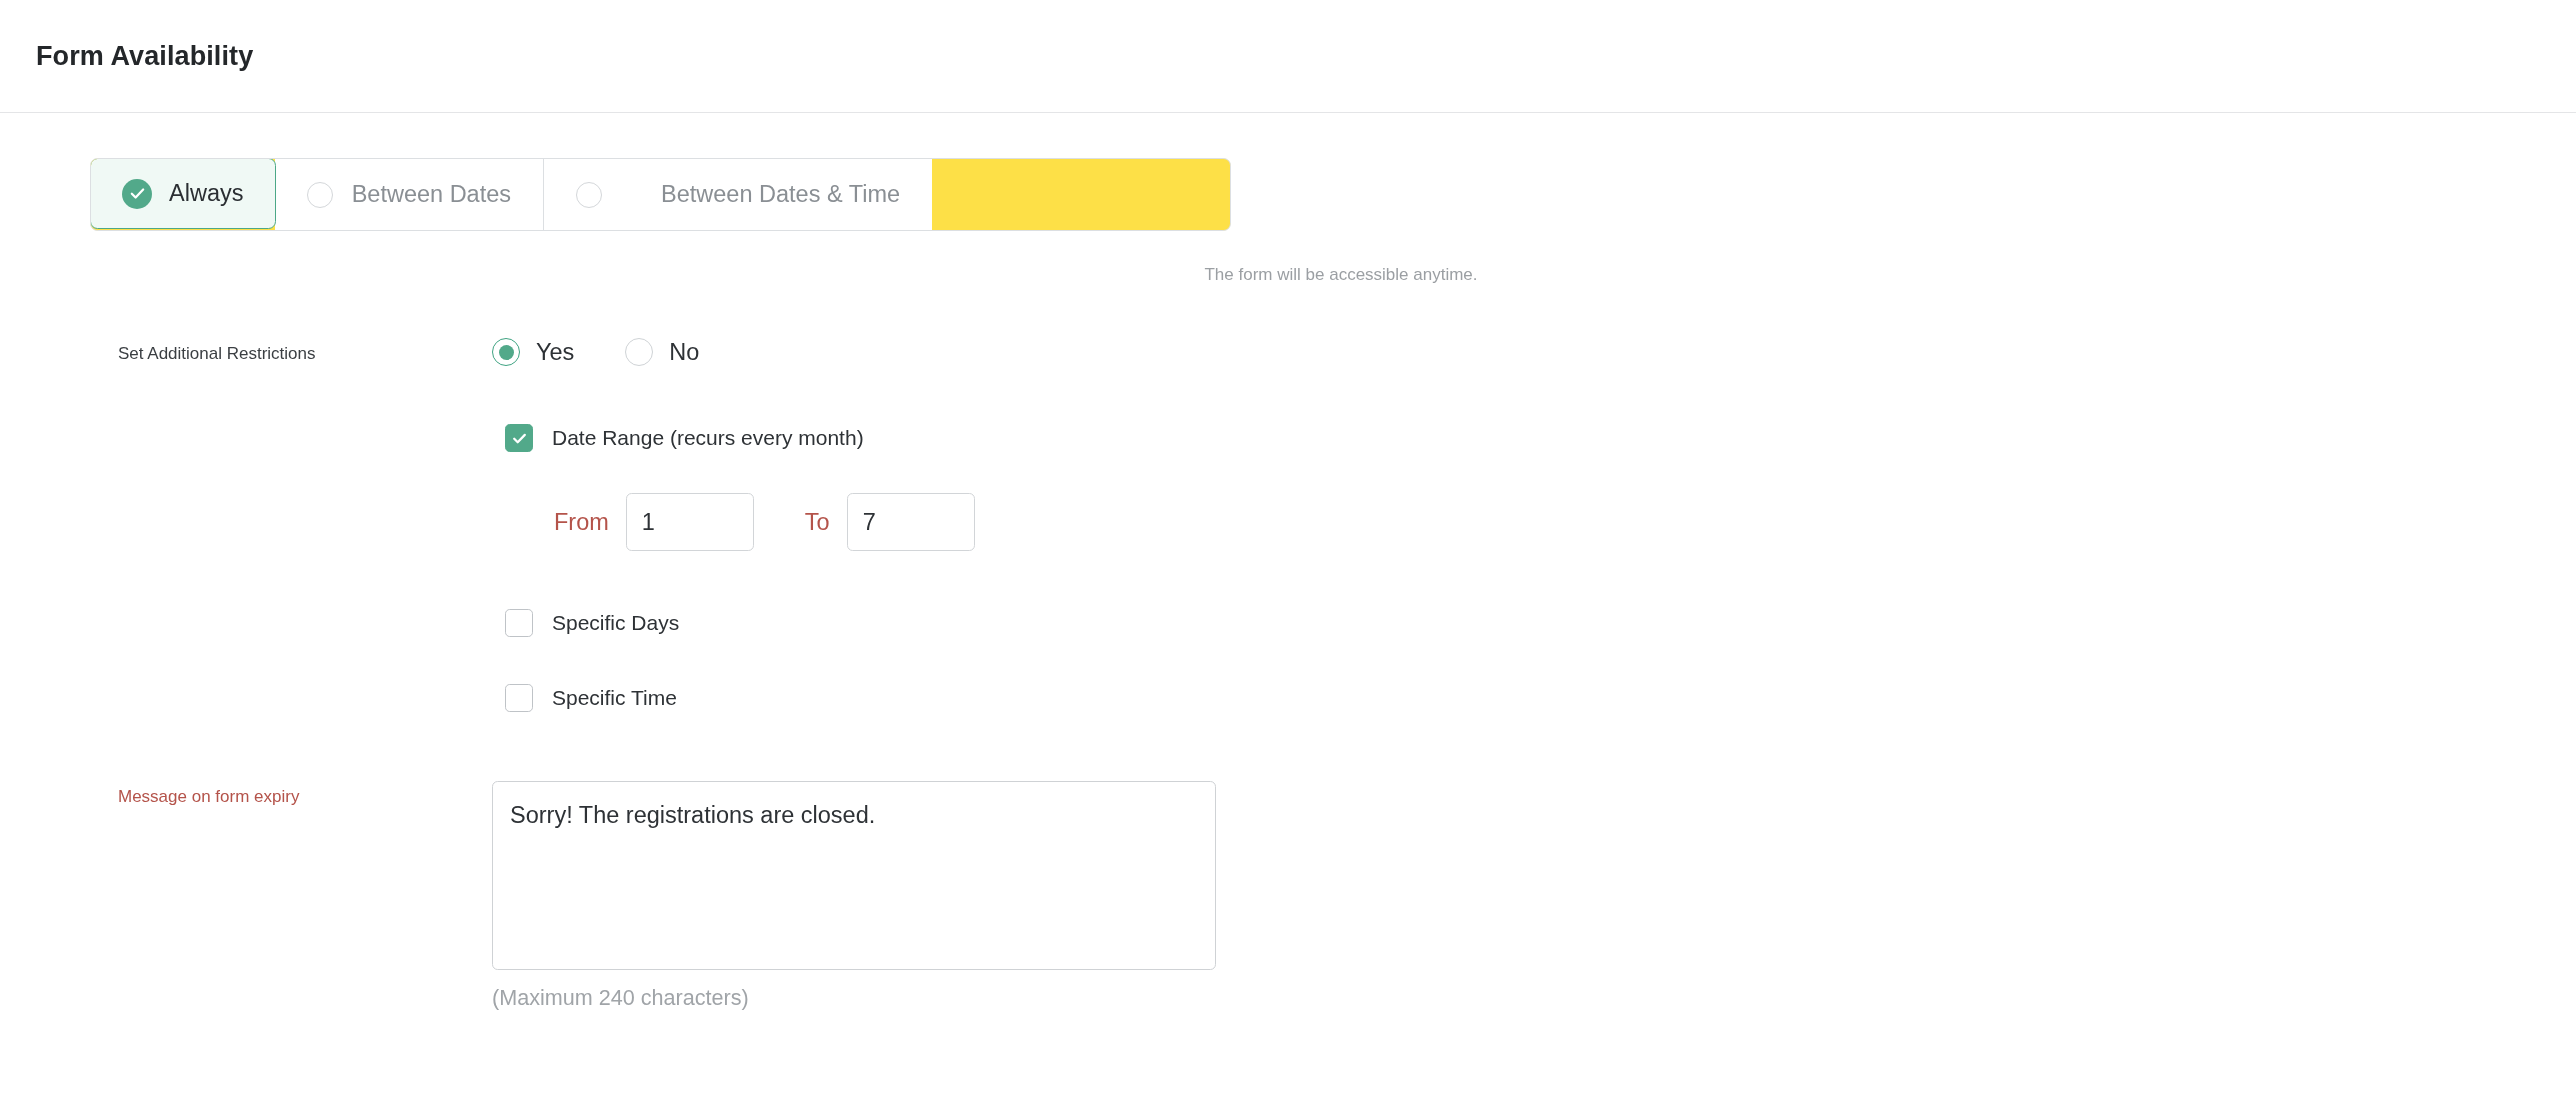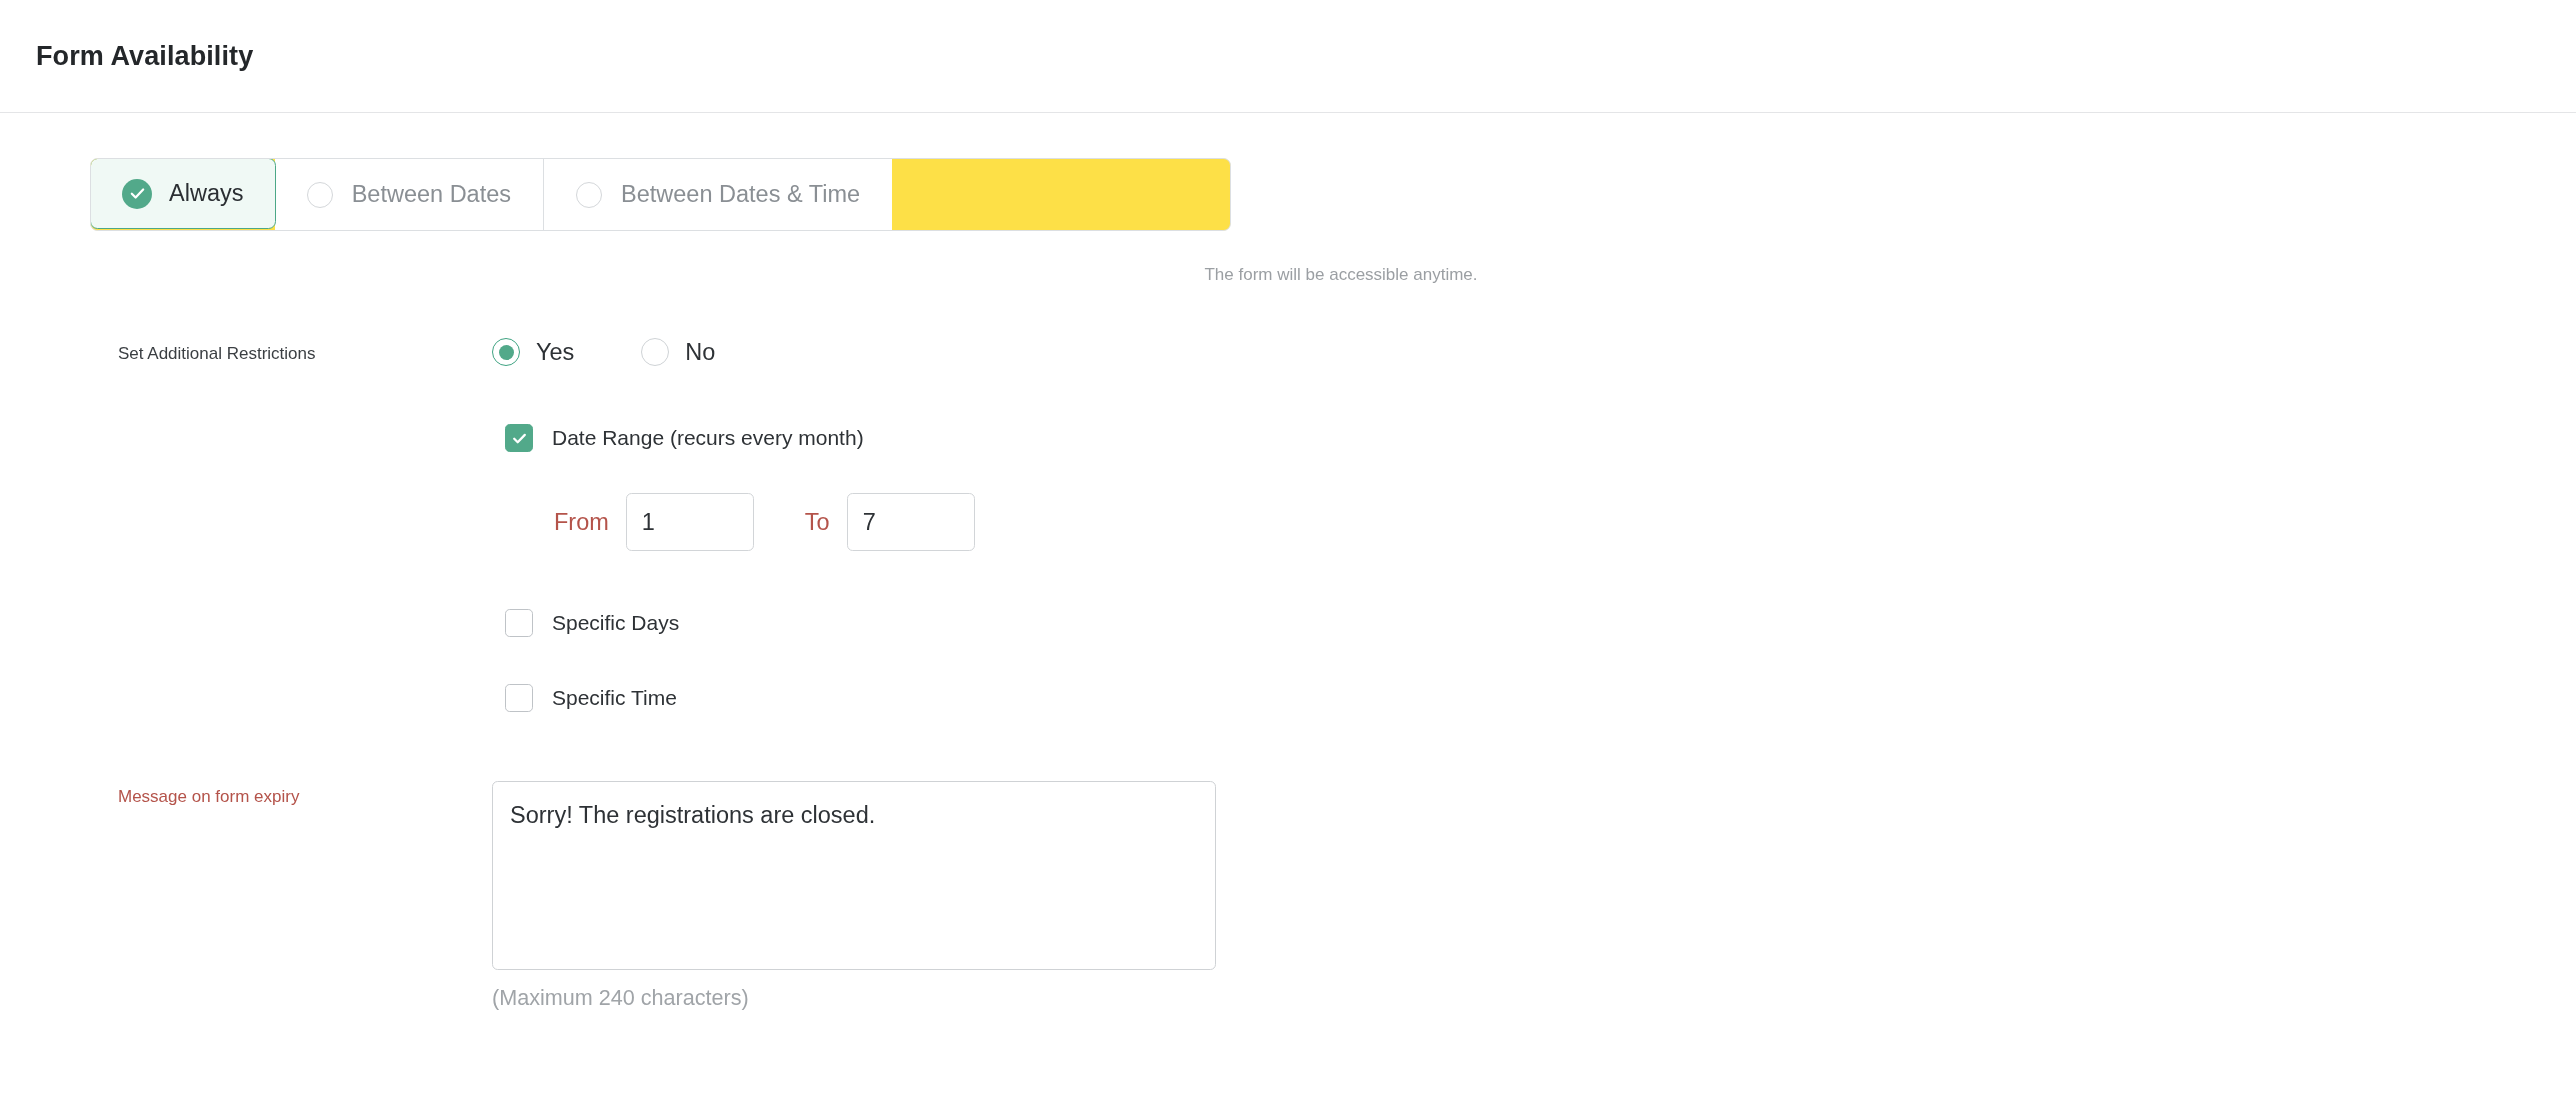--- a/index.html
+++ b/index.html
@@ -54,21 +54,21 @@
     display: flex;
     align-items: center;
     box-sizing: border-box;
     height: 100%;
     padding: 0 32px;
     cursor: pointer;
     background: #ffffff;
     border-right: 0.9px solid #dcdfe2;
     position: relative;
   }
-  .seg-item:last-child { border-right: none; }
+  .seg-item:last-child { border-right: none; gap: 40px; }
   .seg-item.active {
     background: #f0f9f5;
     border: 1.9px solid #4ca887;
     border-radius: 7.5px;
     margin: -0.9px;
     z-index: 2;
     padding: 0 31px;
   }
   .seg-label {
     font-size: 23.5px;
@@ -128,21 +128,20 @@
     color: #b4534a;
   }
   .field-control {
     flex: 1;
   }
 
   
   .radio-group {
     display: flex;
     align-items: center;
-    gap: 16px;
   }
   .radio-opt {
     display: flex;
     align-items: center;
     margin-right: 51px;
     cursor: pointer;
   }
   .radio-dot {
     width: 28px;
     height: 28px;

